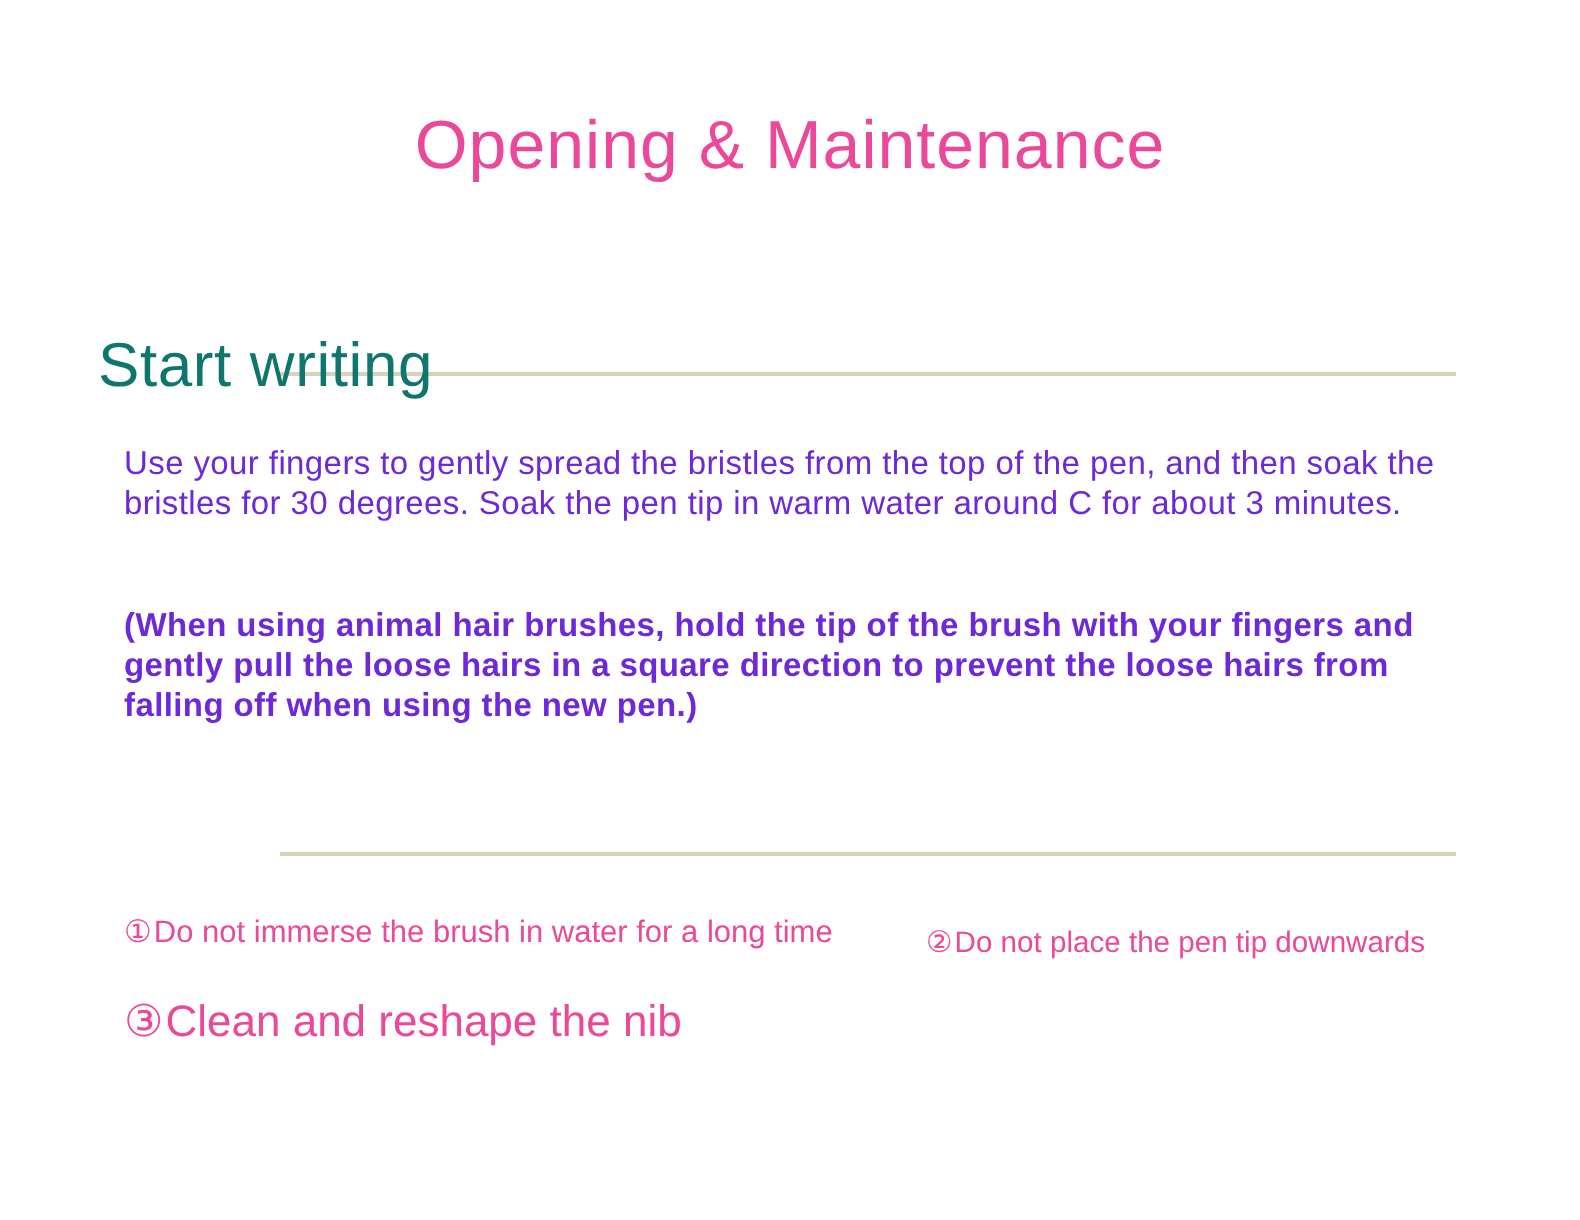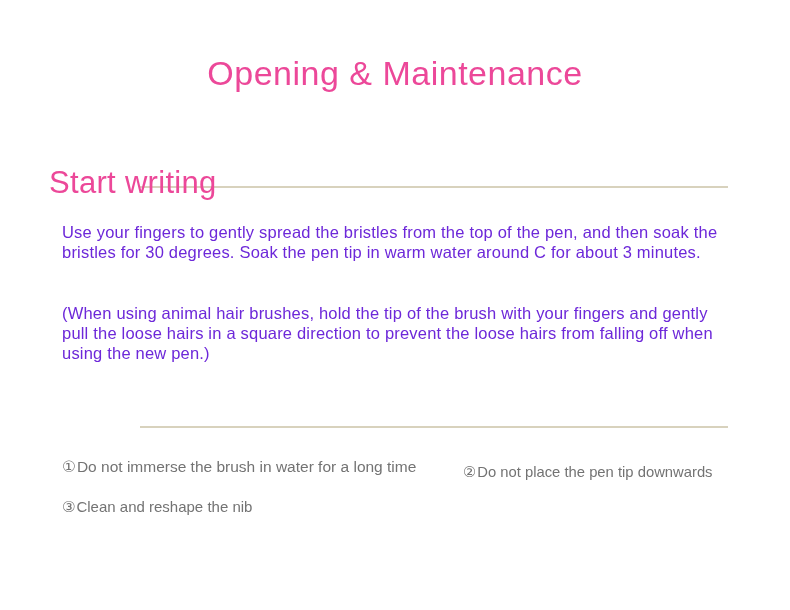--- a/index.html
+++ b/index.html
@@ -25,21 +25,21 @@
     text-align: center;
     font-size: 34px;
     font-weight: 500;
     letter-spacing: 0.5px;
     color: #ec4899;
   }
   .section-heading {
     position: absolute;
     margin: 0;
     font-weight: 500;
-    color: #ec4899;
+    color: #0f766e;
     z-index: 2;
     background: transparent;
     white-space: nowrap;
   }
   .heading-start {
     left: 49px;
     top: 165px;
     font-size: 31px;
     letter-spacing: 0.3px;
   }
@@ -63,44 +63,44 @@
     position: absolute;
     left: 62px;
     width: 668px;
     margin: 0;
     font-size: 16.5px;
     line-height: 20px;
     letter-spacing: 0.2px;
     color: #6d28d9;
   }
   .para-1 { top: 222px; }
-  .para-2 { top: 303px; }
+  .para-2 { top: 303px; font-weight: bold; }
   .care-item {
     position: absolute;
     margin: 0;
-    color: #737373;
+    color: #ec4899;
   }
   .care-item .bullet { margin-right: 1px; }
   .item-1 {
     left: 62px;
     top: 457px;
     width: 364px;
     font-size: 15.5px;
     line-height: 19.5px;
   }
   .item-2 {
     left: 463px;
     top: 463px;
     font-size: 14.8px;
     white-space: nowrap;
   }
   .item-3 {
     left: 62px;
     top: 498px;
-    font-size: 15px;
+    font-size: 22px;
   }
 </style>
 </head>
 <body>
 
 <div class="page">
 
   <h1 class="title">Opening &amp; Maintenance</h1>
 
   <div class="rule rule-1"></div>

